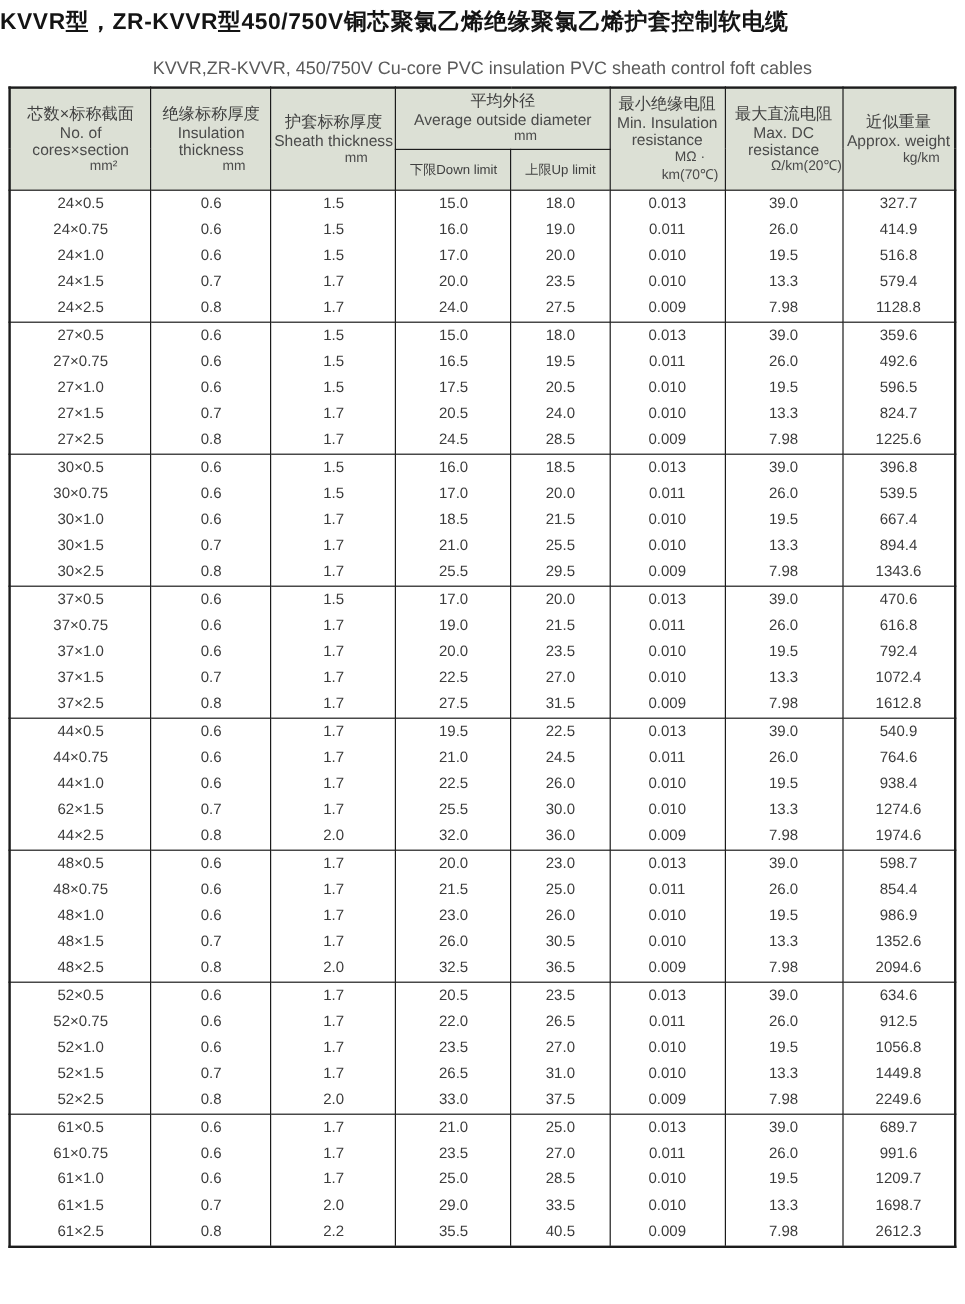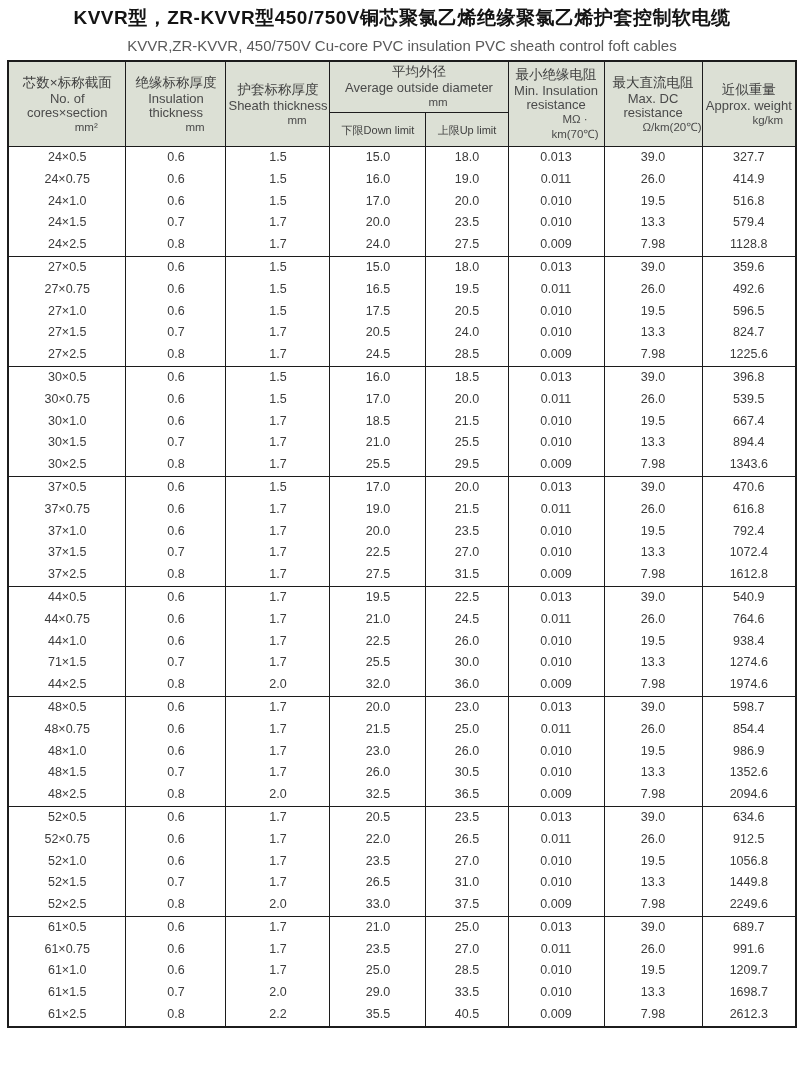--- a/index.html
+++ b/index.html
@@ -11,28 +11,27 @@
   .page {
     position: relative;
     width: 804px;
     height: 1087px;
     background: #ffffff;
     overflow: hidden;
   }
   .doc-title {
     margin: 0;
     padding-top: 5px;
-    text-align: center;
     font-size: 19px;
     font-weight: bold;
     color: #141414;
     letter-spacing: 0.5px;
   }
   .doc-subtitle {
-    margin: 6px 0 0 0;
+    margin: 18px 0 0 0;
     text-align: center;
     font-size: 15px;
     font-weight: normal;
     color: #5a5a5a;
   }
   table.spec {
     border-collapse: collapse;
     table-layout: fixed;
     width: 790px;
     margin: 6px auto 0 auto;
@@ -367,21 +366,21 @@
             <div class="val">792.4</div>
             <div class="val">1072.4</div>
             <div class="val">1612.8</div>
           </td>
         </tr>
         <tr>
           <td>
             <div class="val">44×0.5</div>
             <div class="val">44×0.75</div>
             <div class="val">44×1.0</div>
-            <div class="val">71×1.5</div>
+            <div class="val">62×1.5</div>
             <div class="val">44×2.5</div>
           </td>
           <td>
             <div class="val">0.6</div>
             <div class="val">0.6</div>
             <div class="val">0.6</div>
             <div class="val">0.7</div>
             <div class="val">0.8</div>
           </td>
           <td>

